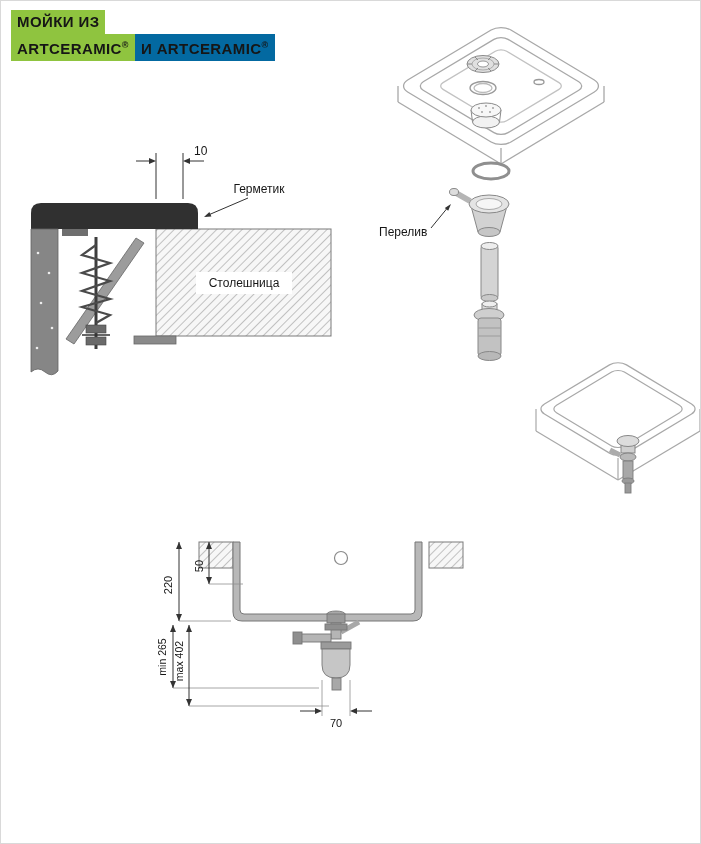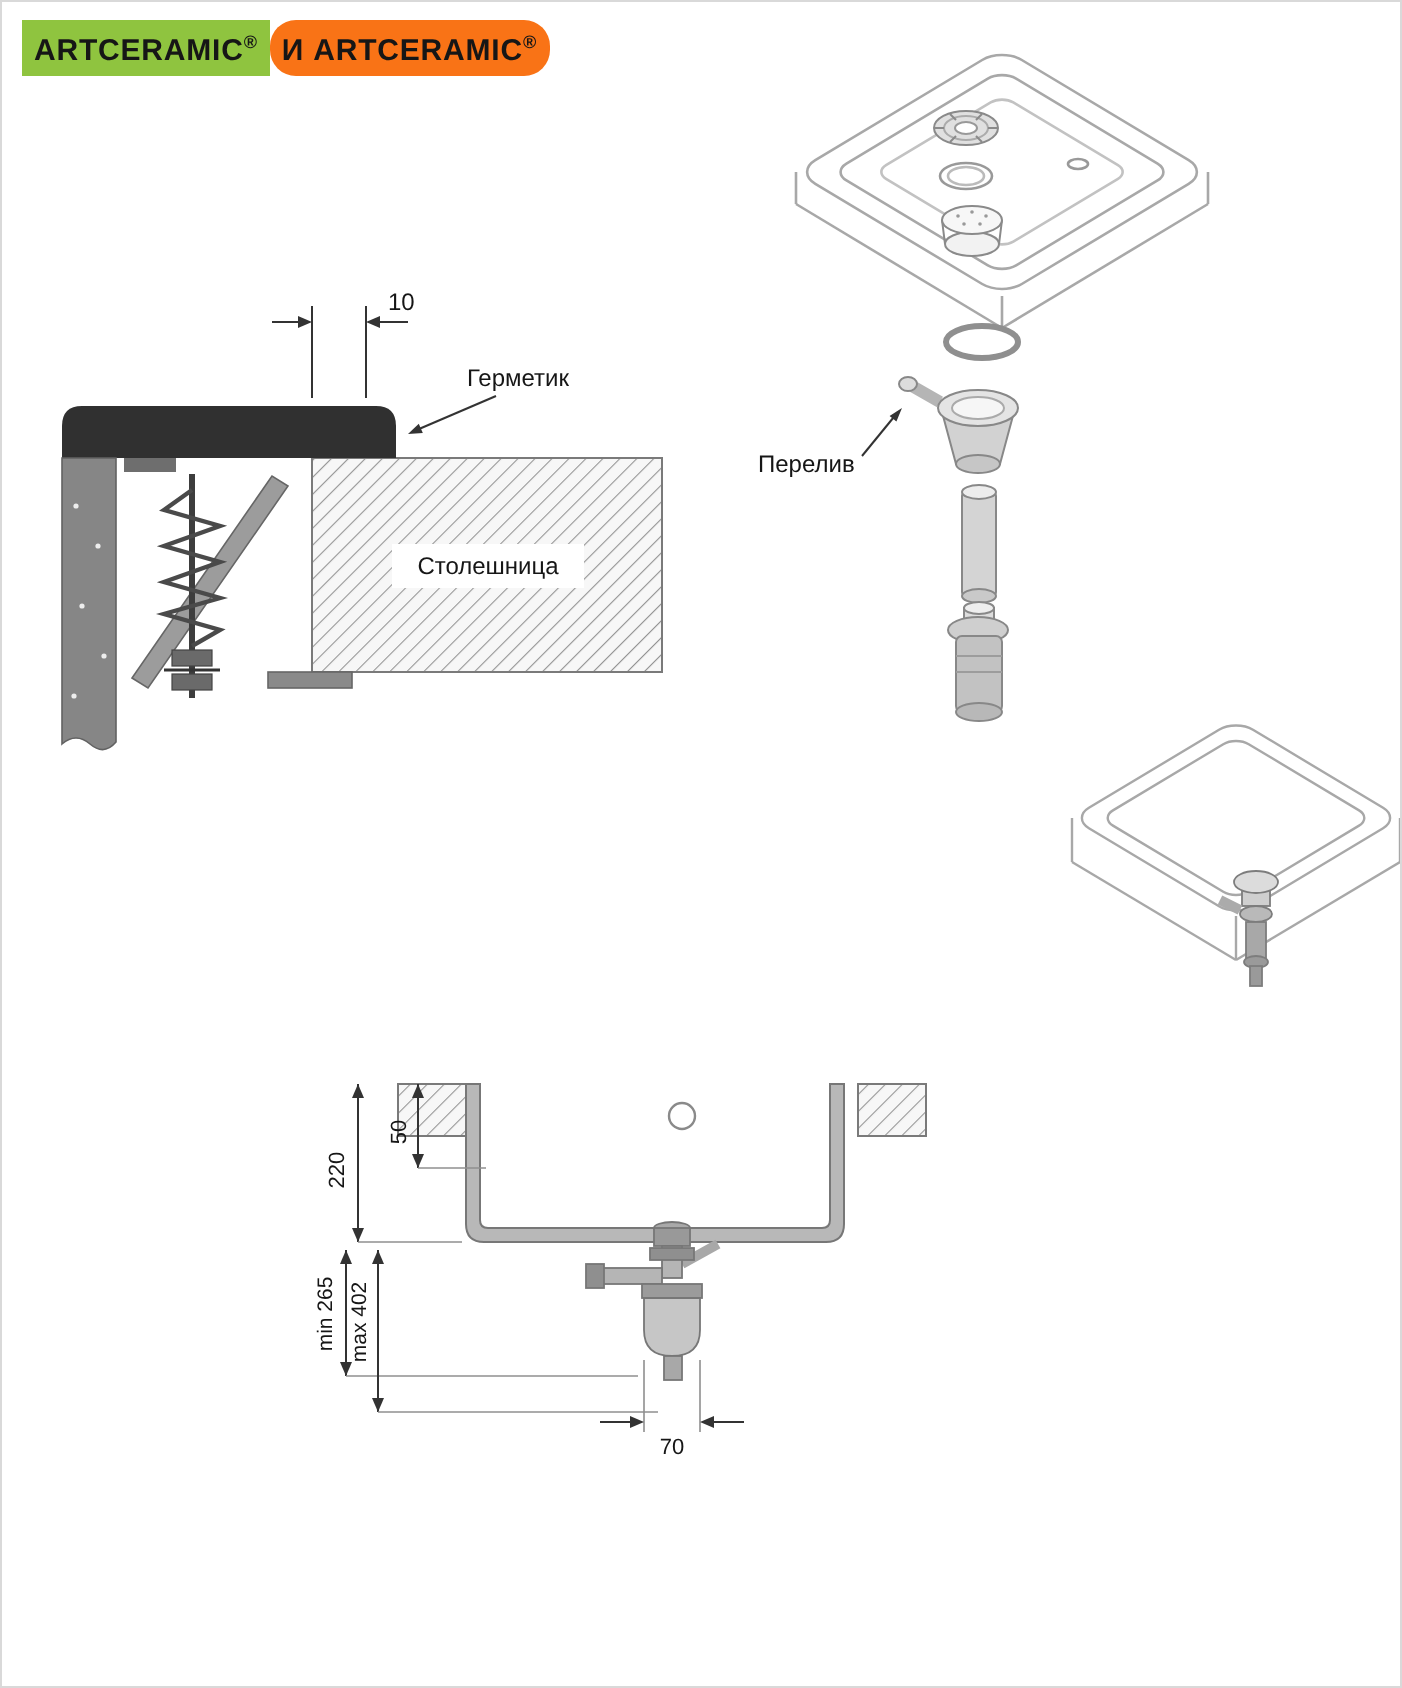--- a/index.html
+++ b/index.html
@@ -2,33 +2,34 @@
 <html><head>
 <meta charset="utf-8">
 <style>
   html,body{margin:0;padding:0;background:#fff;}
   #page{position:relative;width:699px;height:842px;background:#ffffff;border:1px solid #d9d9d9;
         font-family:"Liberation Sans",sans-serif;overflow:hidden;}
   .header{position:absolute;left:10px;top:9px;font-weight:bold;color:#161616;}
   .hrow{display:block;line-height:21px;white-space:nowrap;}
   .chunk{display:inline-block;font-size:15px;letter-spacing:.4px;padding:1px 6px 2px 6px;}
   .bg-green{background:#8fc43f;}
-  .bg-purple{background:#f97316;border-radius:13px;}
+  .bg-purple{background:#0369a1;}
   .chunk sup{font-size:9px;font-weight:bold;}
   svg{position:absolute;overflow:visible;}
   svg text{font-family:"Liberation Sans",sans-serif;fill:#161616;}
   .dim-line{stroke:#333;stroke-width:1;fill:none;}
   .ext-line{stroke:#8f8f8f;stroke-width:.8;fill:none;}
 </style>
 </head>
 <body>
 
 <div id="page">
 
   <div class="header">
+    <span class="hrow"><span class="chunk bg-green">МОЙКИ ИЗ</span></span>
     <span class="hrow"><span class="chunk bg-green"><span>ARTCERAMIC</span><sup>®</sup></span><span class="chunk bg-purple"><span>И</span>&nbsp;<span>ARTCERAMIC</span><sup>®</sup></span></span>
   </div>
 
   <svg style="left:15px;top:140px" width="335" height="255" viewBox="0 0 335 255">
     <defs>
       <pattern id="hatch1" width="6" height="6" patternUnits="userSpaceOnUse" patternTransform="rotate(45)">
         <rect width="6" height="6" fill="#f7f7f7"></rect>
         <line x1="0" y1="0" x2="0" y2="6" stroke="#949494" stroke-width="1.1"></line>
       </pattern>
     </defs>

